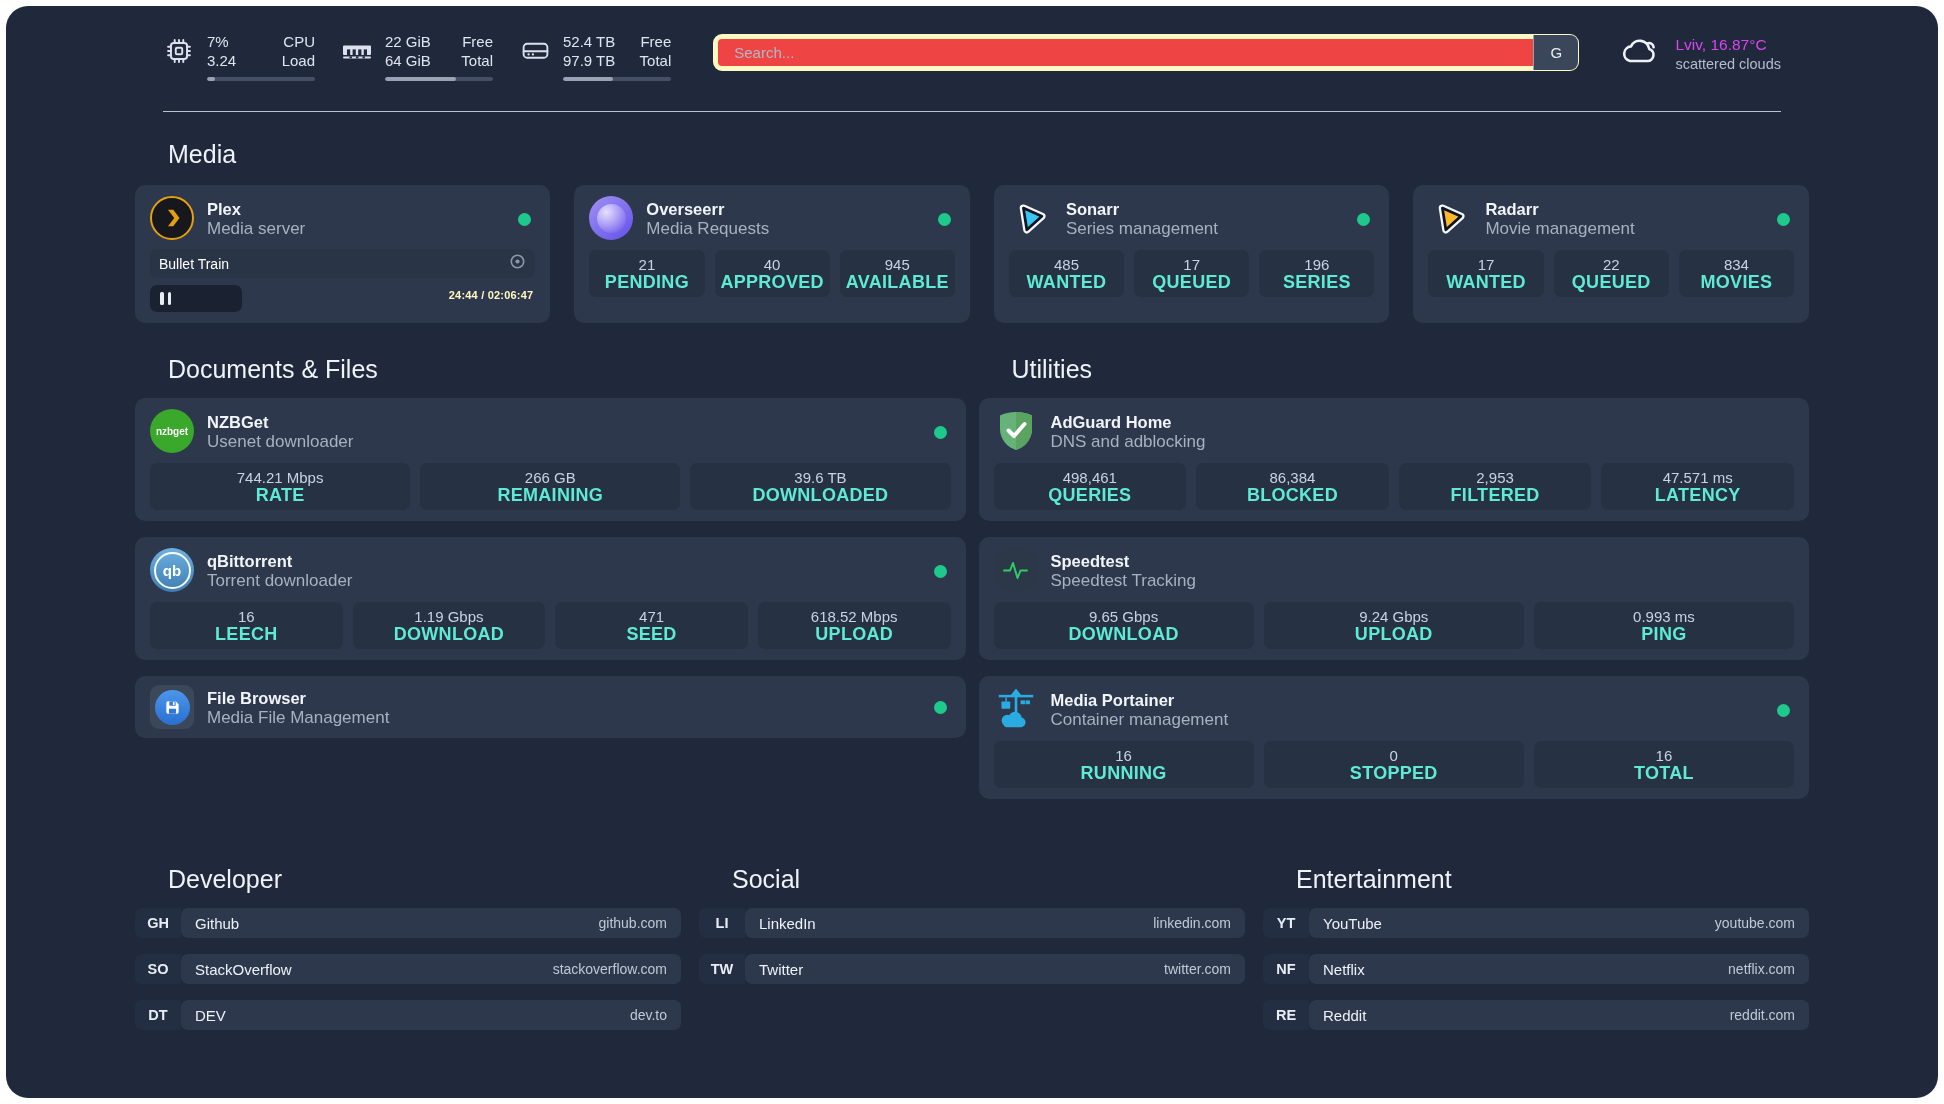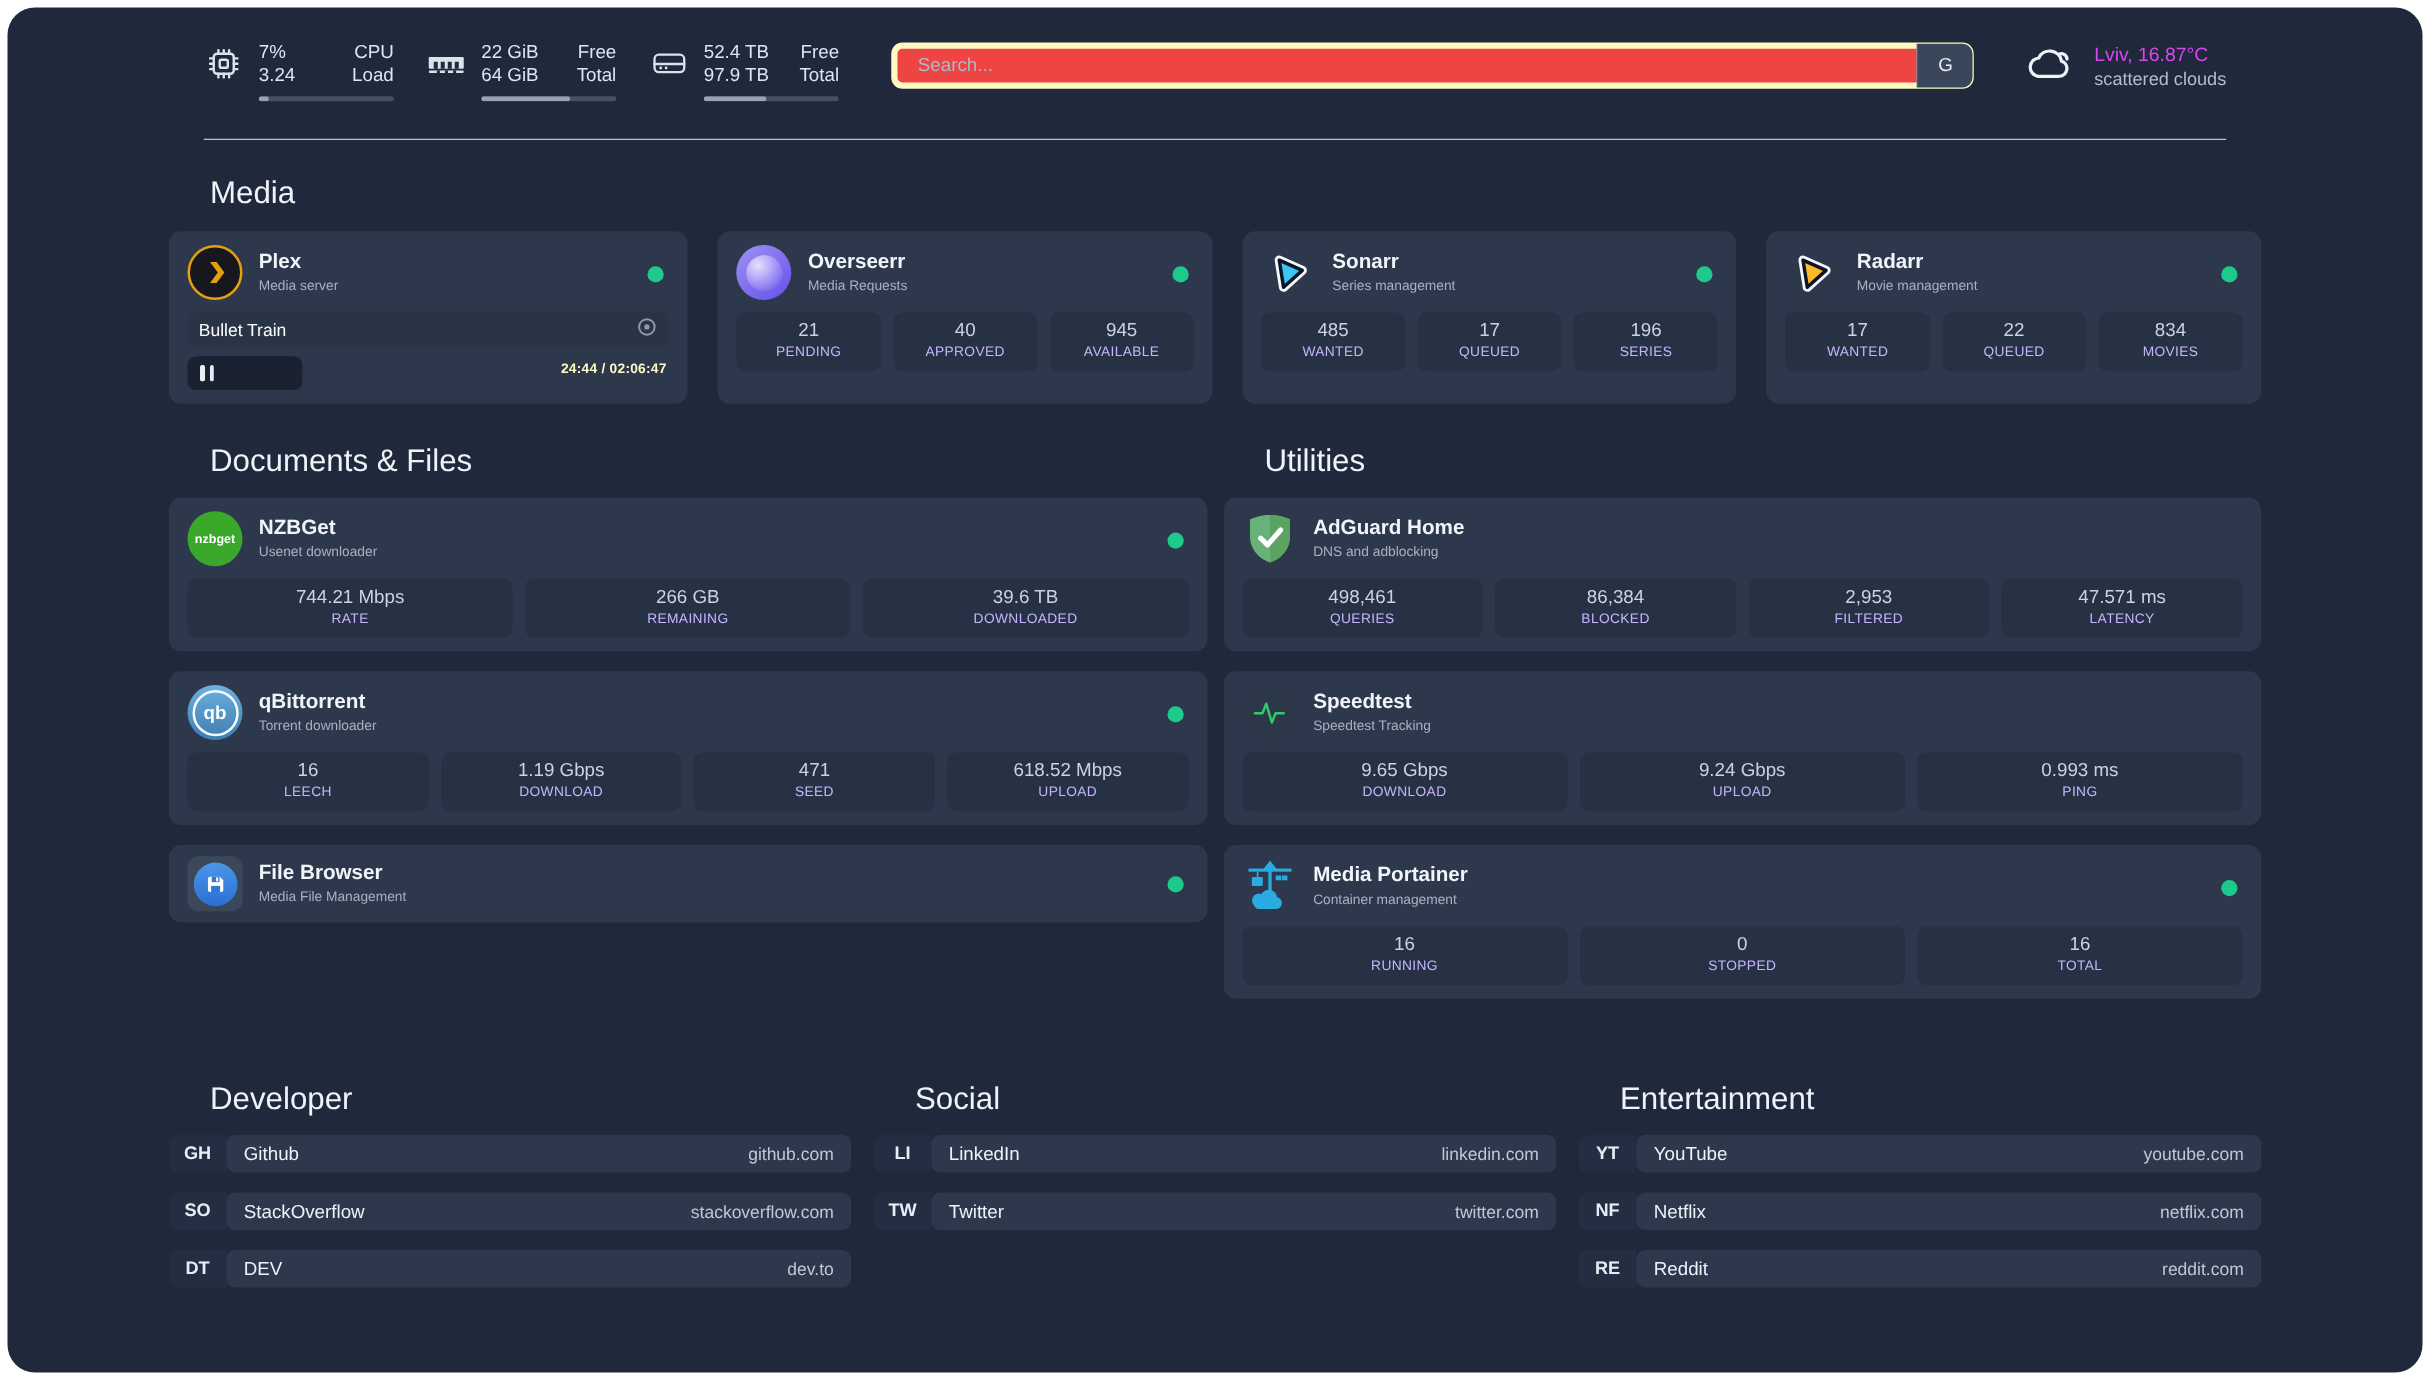--- a/index.html
+++ b/index.html
@@ -53,29 +53,29 @@
   
   .section-title { font-size:25px; font-weight:500; color:#eef3f9; margin:0 0 0 33px; line-height:28px; }
   .media-title { margin-top:28px; margin-bottom:17px; }
 
   .grid-4 { display:grid; grid-template-columns:1.05fr 1fr 1fr 1fr; gap:24px; }
 
   .card { background:#2d384c; border-radius:10px; padding:11px 15px; position:relative; }
   .card-head { display:flex; align-items:center; gap:13px; cursor:pointer; }
   .app-icon { width:44px; height:44px; flex:none; display:flex; align-items:center; justify-content:center; }
   .app-name { font-size:16.5px; font-weight:bold; color:#f1f5fa; line-height:21px; }
-  .app-sub  { font-size:11px; color:#a6b1c2; line-height:18px; }
+  .app-sub  { font-size:17px; color:#a6b1c2; line-height:18px; }
   .status-dot { position:absolute; top:28px; right:19px; width:13px; height:13px; border-radius:50%; background:#1ec98c; }
   .card--row { padding:9px 15px; }
   .card--row .status-dot { top:50%; margin-top:-6.5px; }
 
   .tiles { display:flex; gap:10px; margin-top:10px;align-items:flex-end; }
   .tile { flex:1; background:#263144; border-radius:7px; text-align:center; padding:5px 4px 6px; }
   .tile-value { font-size:15px; color:#c9d3e1; line-height:19px; }
-  .tile-label { font-size:11px; font-weight:400; color:#c4b5fd; letter-spacing:.3px; line-height:17px; }
+  .tile-label { font-size:18px; font-weight:700; color:#5eead4; letter-spacing:.3px; line-height:17px; }
 
   
   .plex-track { display:flex; align-items:center; justify-content:space-between;
     margin-top:9px; height:29px; background:rgba(0,0,0,.07); border-radius:7px; padding:0 9px; }
   .plex-track-name { font-size:14px; color:#ffffff;text-align:center; }
   .plex-progress { position:relative; height:27px; margin-top:7px; }
   .plex-fill { position:absolute; left:0; top:0; bottom:0; background:#1a2232; border-radius:7px; }
   .pause-icon { position:absolute; left:10px; top:7px; display:flex; gap:4px; cursor:pointer; }
   .pause-icon i { display:block; width:3.5px; height:13px; background:#e8edf4; border-radius:1.5px; }
   .plex-time { position:absolute; right:2px; top:4px; font-size:11px; font-weight:700; color:#fef9c3; letter-spacing:.2px; }

